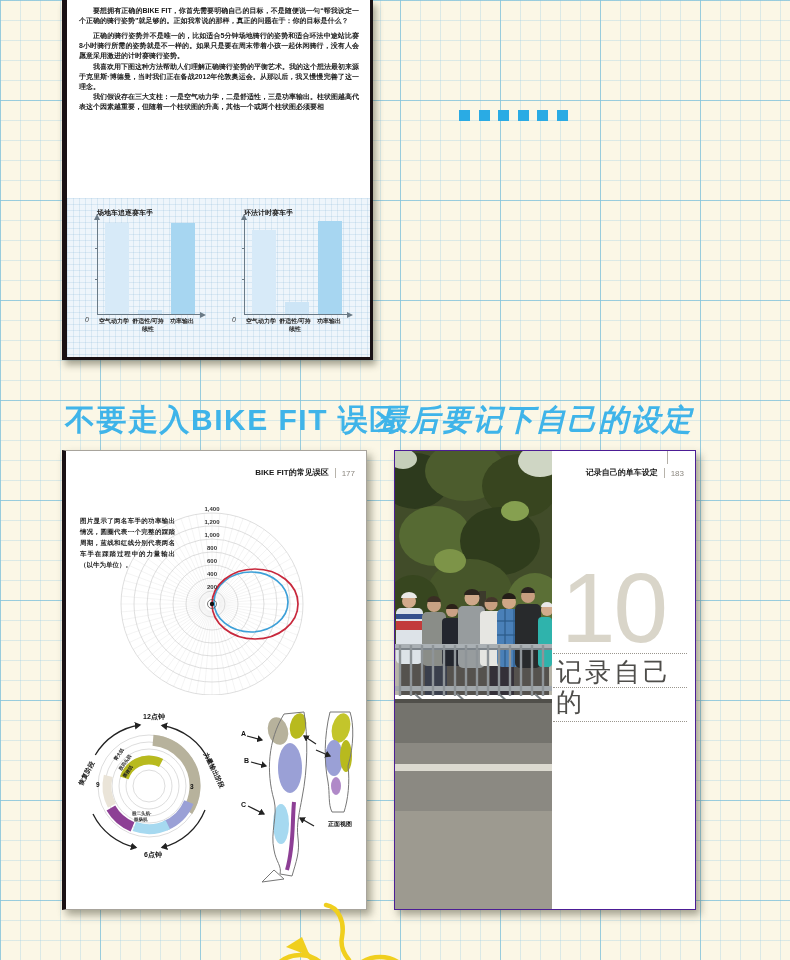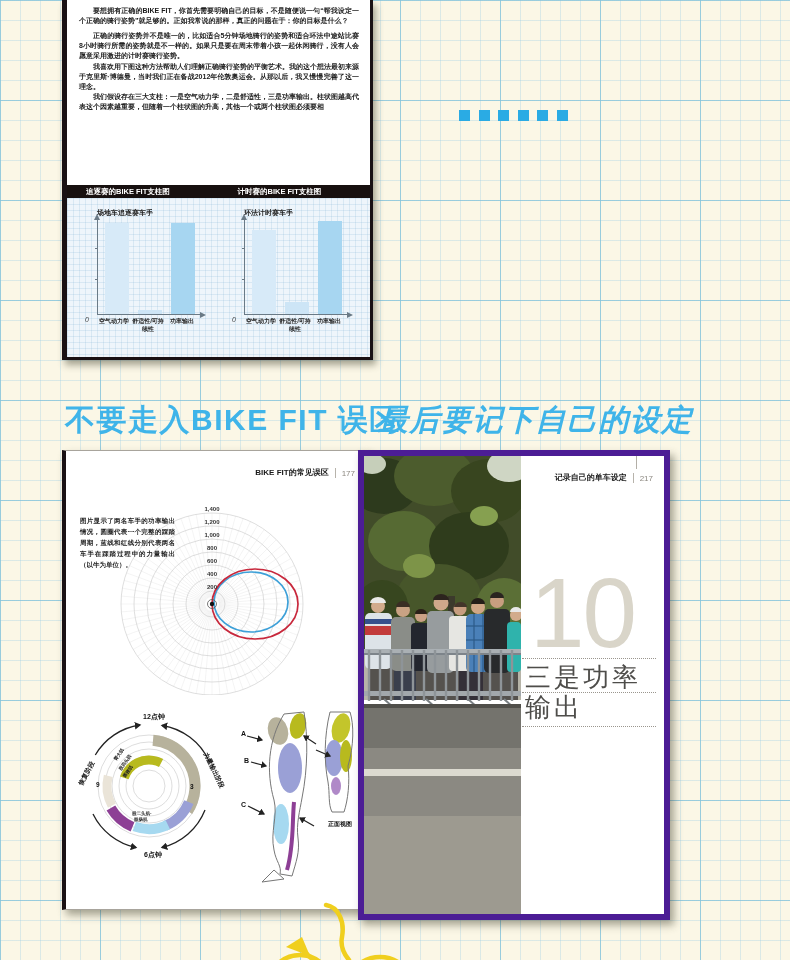--- a/index.html
+++ b/index.html
@@ -70,46 +70,42 @@
   #polar{left:48px;top:52px;width:196px;height:192px;}
   #polar text{font-size:6px;font-weight:bold;fill:#333;}
   #spokes line{stroke:#e2e2e2;stroke-width:.4;}
   #wheel{left:12px;top:258px;width:150px;height:150px;}
   .wheel-label{position:absolute;font-size:7px;font-weight:bold;color:#111;}
   .wheel-tiny{position:absolute;font-size:4.5px;font-weight:bold;color:#222;line-height:5px;}
   #legs{left:172px;top:255px;width:125px;height:178px;}
   #legs text{font-size:7px;font-weight:bold;fill:#111;}
   #legs .cap{font-size:6px;}
   
-  #record-page{left:358px;top:450px;width:300px;height:458px;background:#fff;
-    border:6px solid #4c1d95;box-shadow:4px 5px 8px rgba(60,60,40,.45);}
+  #record-page{left:394px;top:450px;width:300px;height:458px;background:#fff;
+    border:1px solid #4c1d95;box-shadow:4px 5px 8px rgba(60,60,40,.45);}
   #photo{left:0;top:0;width:157px;height:458px;}
   #rp-topline{left:272px;top:0;width:1px;height:13px;background:#b3afa7;}
   #chapter-num{left:166px;top:112px;font-size:98px;line-height:.92;color:#d9d5c9;
     letter-spacing:-2px;font-weight:normal;}
   .dotline{left:158px;width:134px;border-top:1.5px dotted #9a968e;height:0;}
   .rp-title{left:161px;font-size:26px;color:#4b4a47;letter-spacing:3px;line-height:30px;color:#4e4d4a;}
   
   #bike{left:230px;top:895px;width:220px;height:65px;}
 </style>
 </head>
 <body>
 
 <div id="top-page" class="abs">
   <div class="intro">要想拥有正确的BIKE FIT，你首先需要明确自己的目标，不是随便说一句“帮我设定一个正确的骑行姿势”就足够的。正如我常说的那样，真正的问题在于：你的目标是什么？</div>
   <div class="cols">
     <div class="col">
       <p>正确的骑行姿势并不是唯一的，比如适合5分钟场地骑行的姿势和适合环法中途站比赛8小时骑行所需的姿势就是不一样的。如果只是要在周末带着小孩一起休闲骑行，没有人会愿意采用激进的计时赛骑行姿势。</p>
       <p>我喜欢用下图这种方法帮助人们理解正确骑行姿势的平衡艺术。我的这个想法最初来源于克里斯·博德曼，当时我们正在备战2012年伦敦奥运会。从那以后，我又慢慢完善了这一理念。</p>
       <p>我们假设存在三大支柱：一是空气动力学，二是舒适性，三是功率输出。柱状图越高代表这个因素越重要，但随着一个柱状图的升高，其他一个或两个柱状图必须要相</p>
     </div>
-  </div>
-  <div class="abs blackbar bartitles">
-    <span>追逐赛的BIKE FIT支柱图</span>
-    <span>计时赛的BIKE FIT支柱图</span>
   </div>
   <div id="chart-panel" class="abs">
 
     <div class="chart">
       <div class="ctitle">场地车追逐赛车手</div>
       <div class="plot">
         <span class="yarrow"></span>
         <span class="xarrow"></span>
         <span class="ytick" style="top:31%"></span>
         <span class="ytick" style="top:64%"></span>
@@ -437,25 +433,25 @@
       <rect x="0" y="252" width="157" height="206" fill="#8b8982"></rect>
       <rect x="0" y="252" width="157" height="40" fill="#74736d"></rect>
       <rect x="0" y="360" width="157" height="98" fill="#9d9a90"></rect>
       <rect x="0" y="313" width="157" height="7" fill="#dcdad0"></rect>
     </g>
   </svg>
   <div id="rp-topline" class="abs"></div>
   <div class="pg-header">
     <span class="t">记录自己的单车设定</span>
     <span class="d"></span>
-    <span class="n">217</span>
+    <span class="n">183</span>
   </div>
   <div id="chapter-num" class="abs">10</div>
   <div class="abs dotline" style="top:202px"></div>
-  <div class="abs rp-title" style="top:206px">三是功率输出</div>
+  <div class="abs rp-title" style="top:206px">记录自己的</div>
   <div class="abs dotline" style="top:236px"></div>
   <div class="abs dotline" style="top:270px"></div>
 </div>
 
 <svg id="bike" class="abs" viewBox="0 0 220 65">
   <g stroke="#f0cf1e" stroke-width="4.5" fill="none" stroke-linecap="round">
     <circle cx="70" cy="92" r="32"></circle>
     <path d="M96,10 C108,12 115,26 112,42 C110,52 114,59 119,65"></path>
     <path d="M74,56 L84,66"></path>
     <circle cx="150" cy="96" r="34"></circle>

